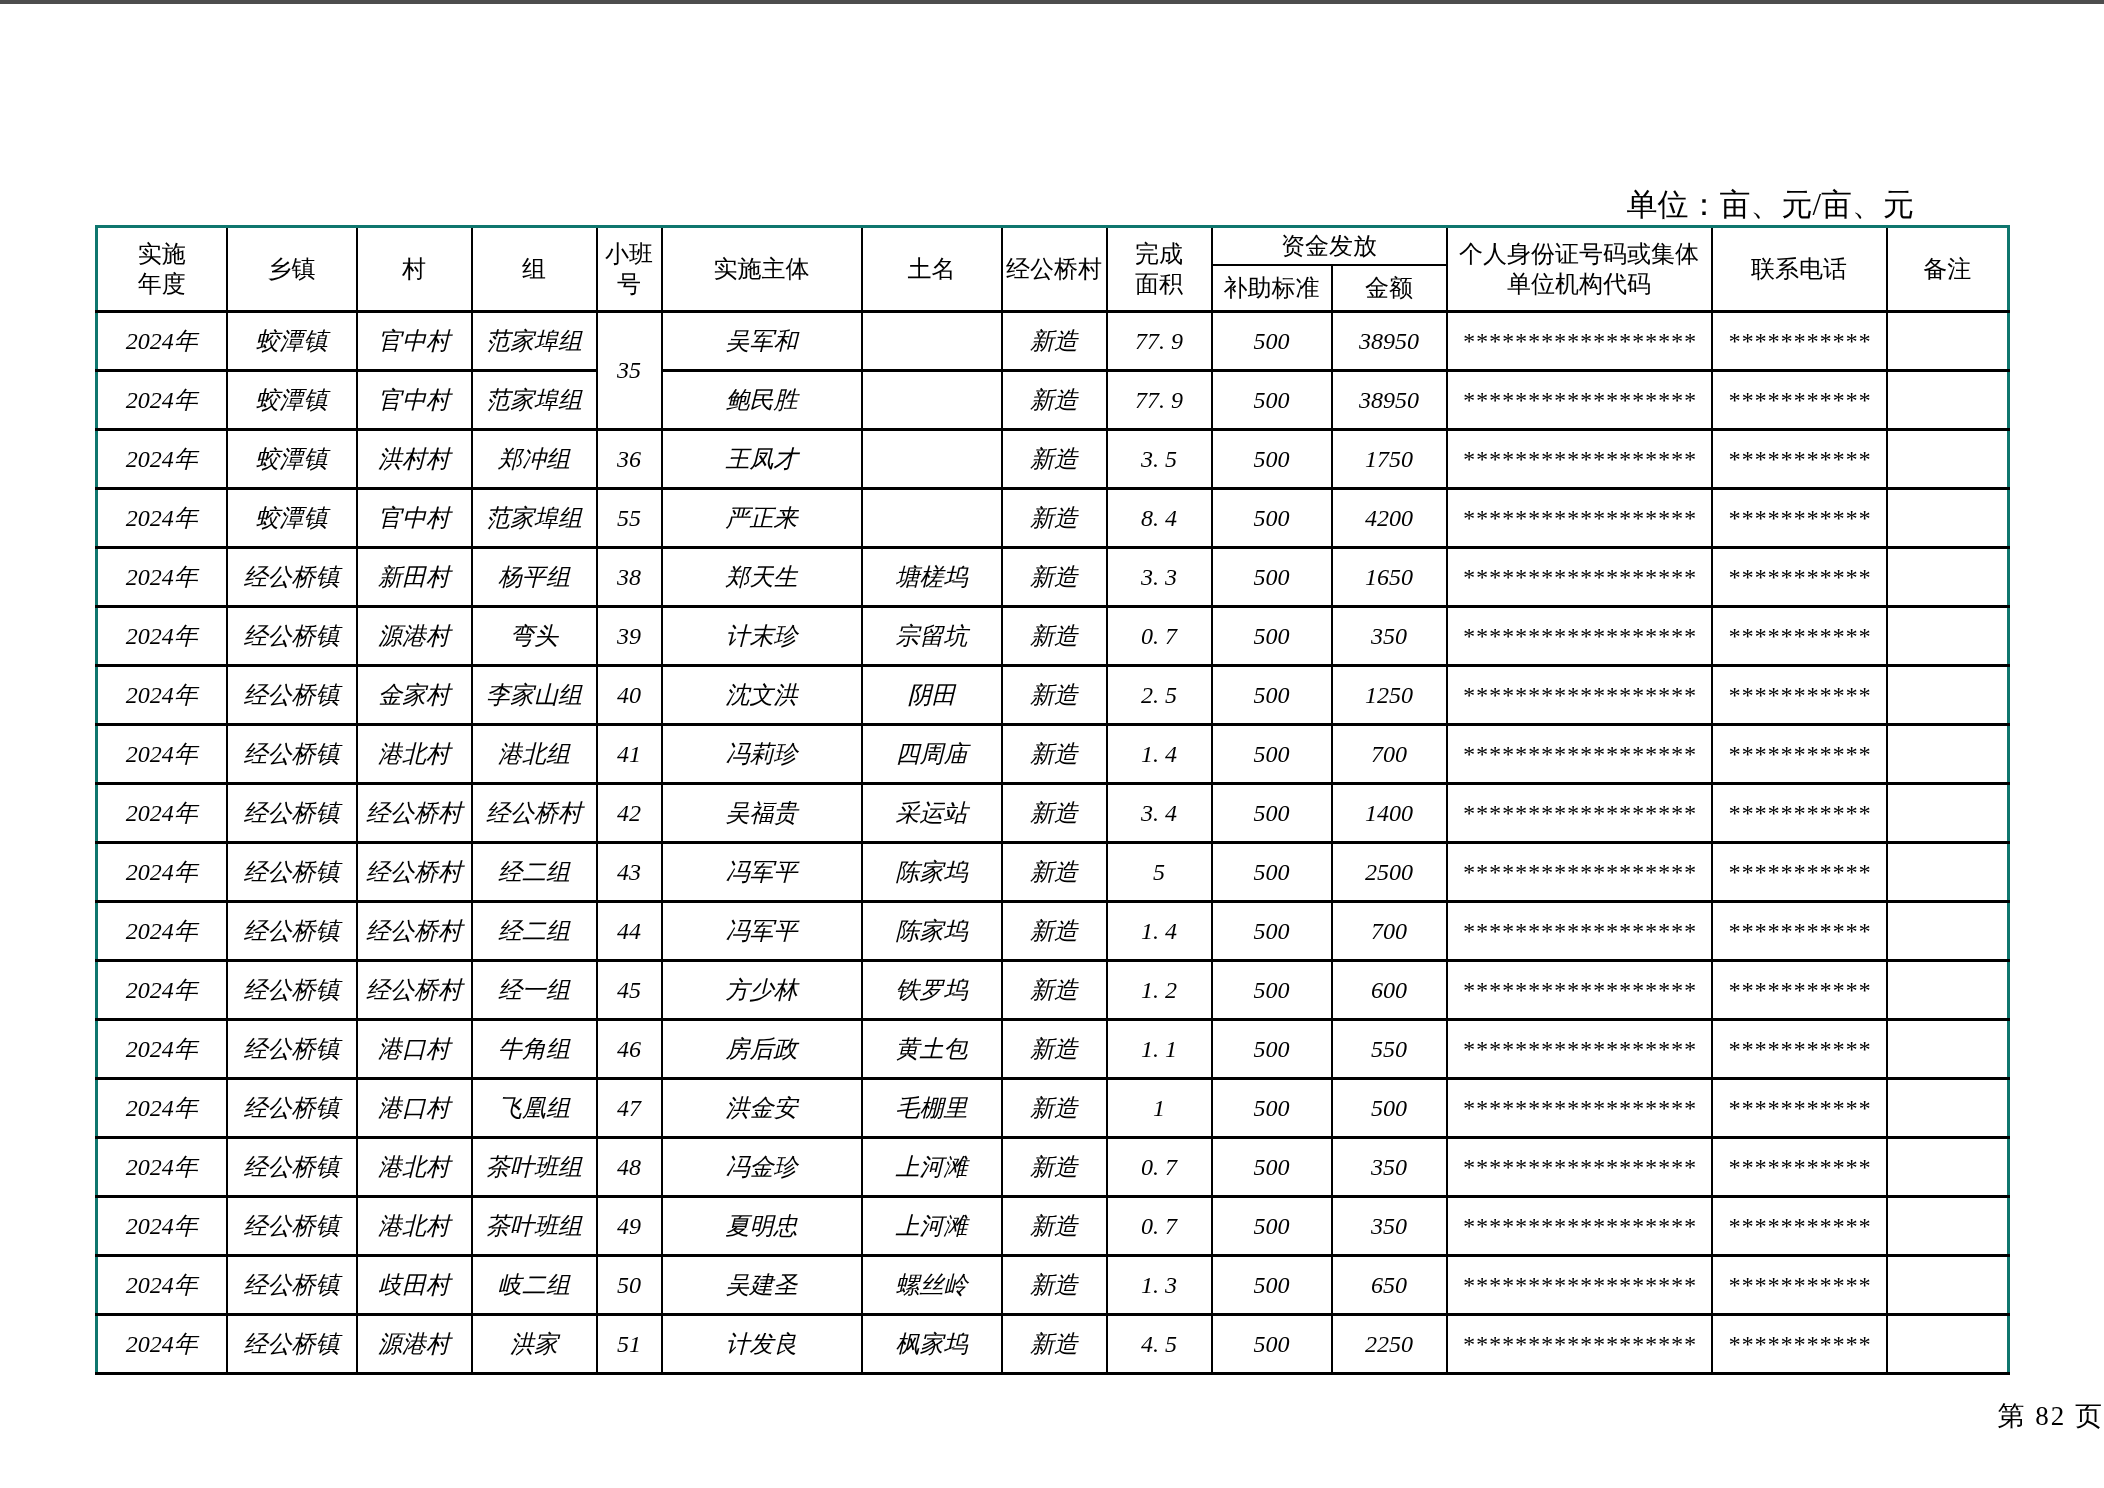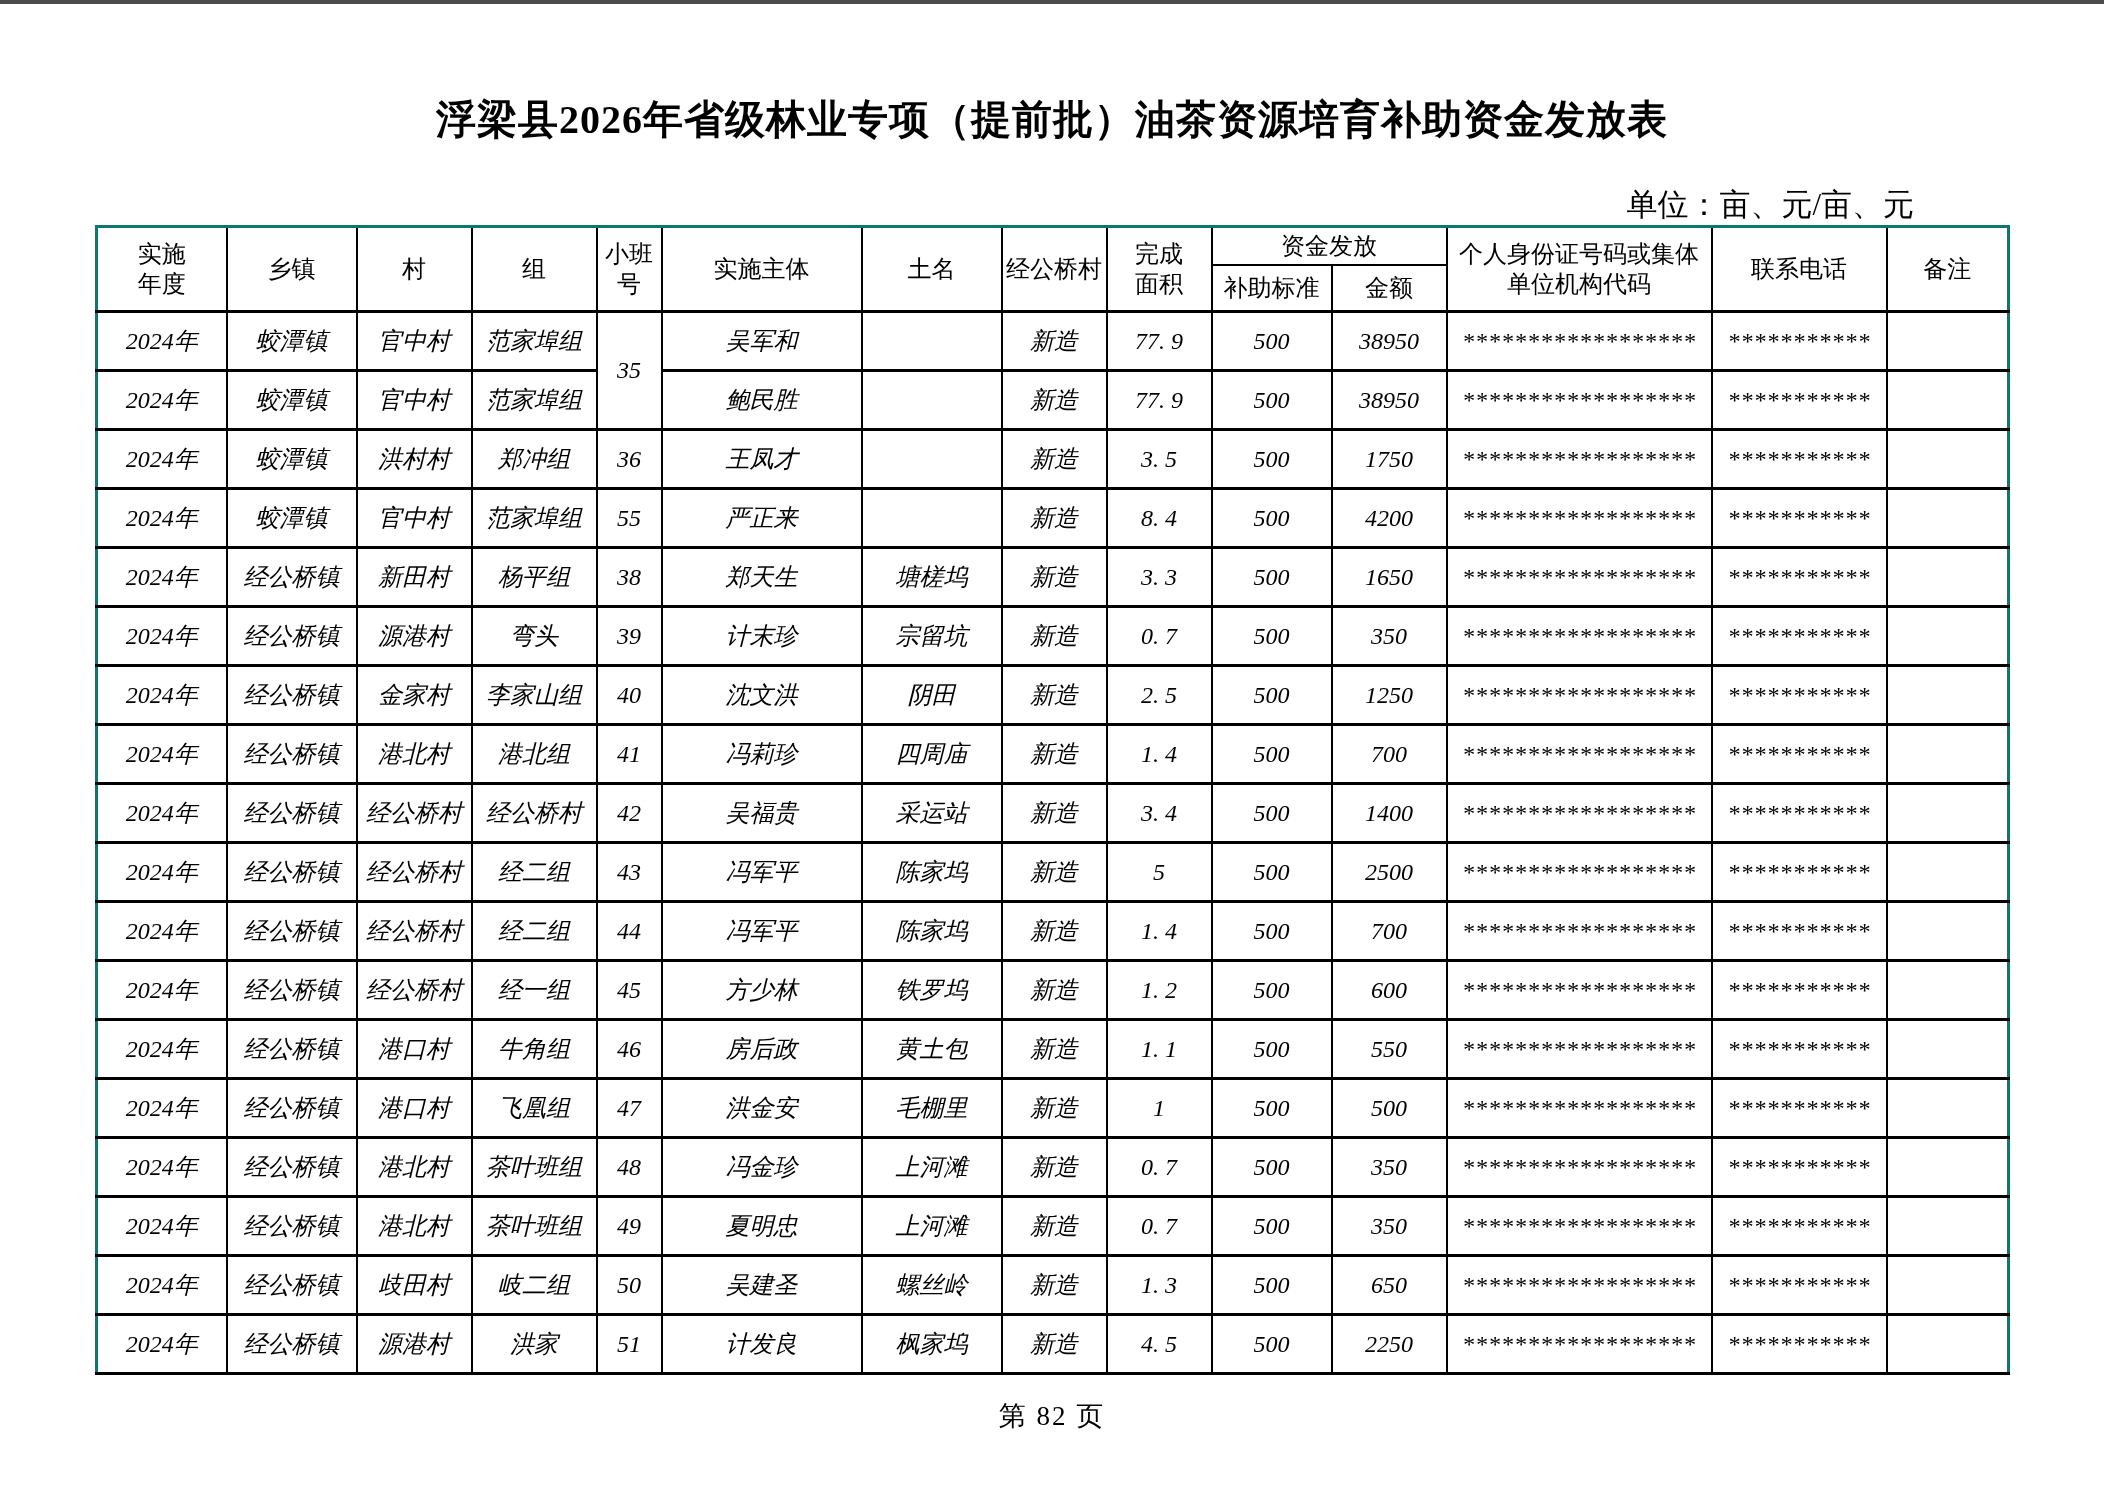--- a/index.html
+++ b/index.html
@@ -54,32 +54,31 @@
   thead tr.hrow-b{height:47px;}
   tbody tr{height:59px;font-style:italic;}
   td.col-area, td.col-standard, td.col-amount{font-size:25px;}
   td.col-id_code, td.col-phone{
     font-size:27px;
     letter-spacing:1px;
     font-weight:bold;
   }
   #page-footer{
     position:absolute;top:1398px;left:0;width:100%;
-    text-align:center;
+    text-align:right;
     font-size:27px;
     letter-spacing:2px;
   }
 </style>
 </head>
 <body>
 
 <div id="page">
   <div id="scan-edge"></div>
 
-  <div id="doc-title">浮梁县2026年省级林业专项（提前批）油茶资源培育补助资金发放表</div>
 
   <div id="unit-note">单位：亩、元/亩、元</div>
 
   <table id="subsidy-table">
     <colgroup>
       <col style="width:130px">
         <col style="width:130px">
         <col style="width:115px">
       <col style="width:125px">
         <col style="width:65px">

